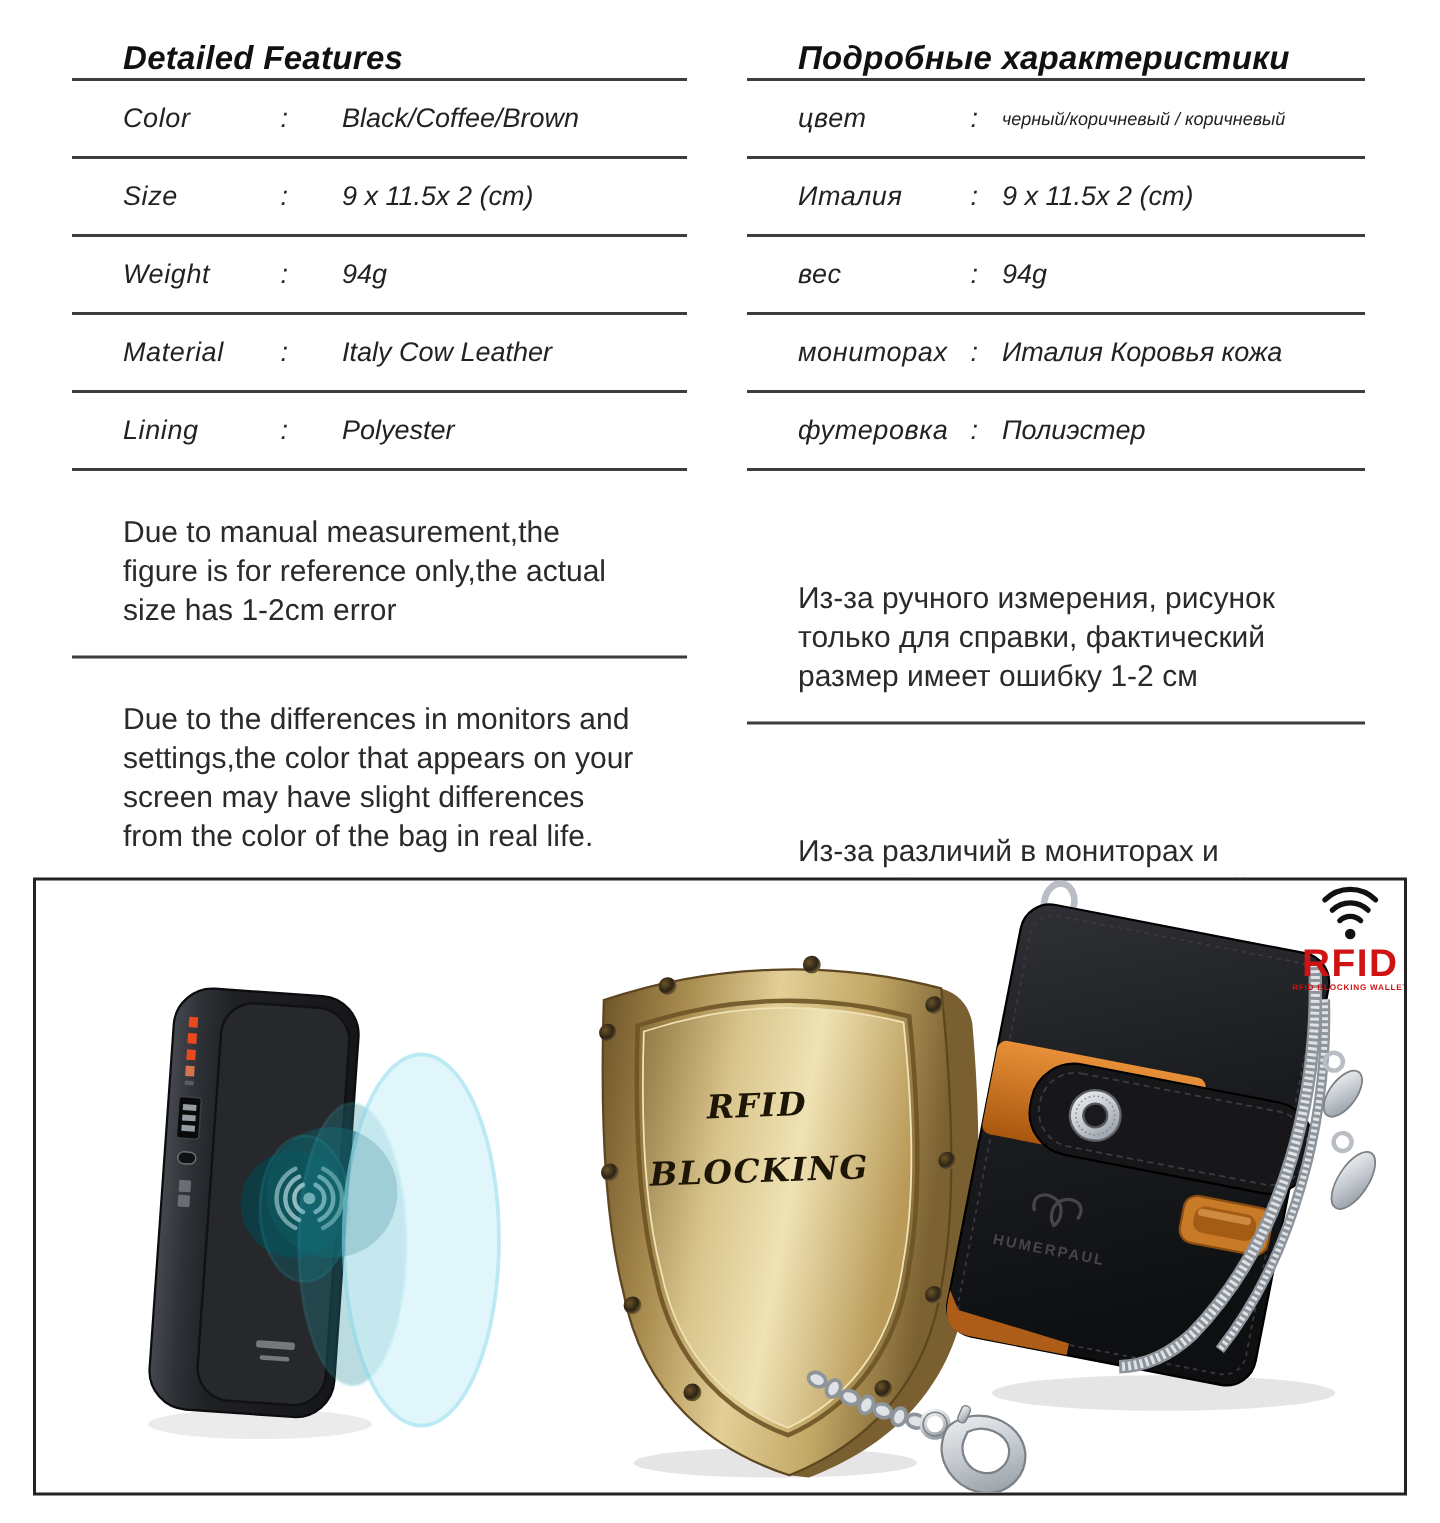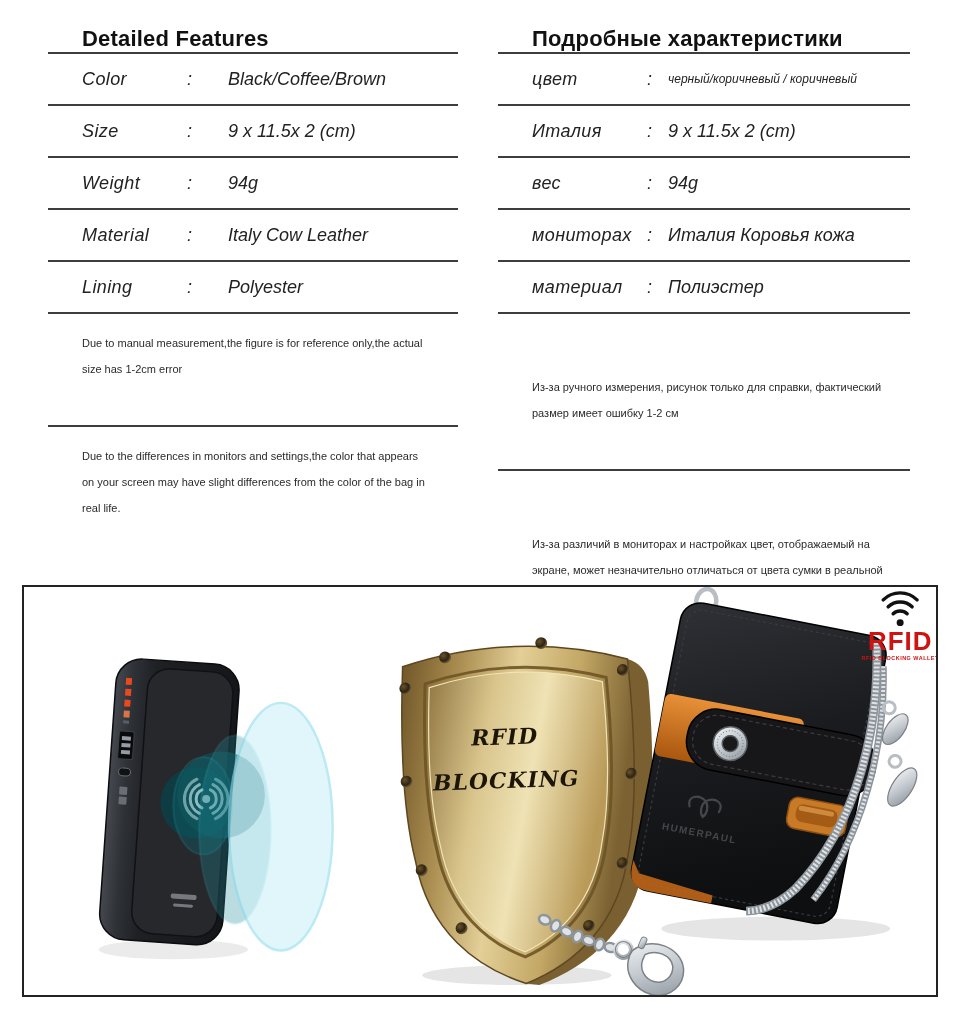--- a/index.html
+++ b/index.html
@@ -4,31 +4,31 @@
 <style>
   html,body{margin:0;padding:0;}
   body{
     width:960px;height:1015px;position:relative;background:#ffffff;
     font-family:"Liberation Sans",sans-serif;color:#1f1f1f;overflow:hidden;
   }
   .col{position:absolute;top:10px;}
   #col-en{left:48px;width:410px;}
   #col-ru{left:498px;width:412px;}
   .sec-title{height:42px;padding-left:34px;display:flex;align-items:flex-end;
-    font-size:22px;font-weight:bold;color:#111;letter-spacing:.2px;}
+    font-size:22px;font-weight:bold;color:#111;letter-spacing:.2px;font-style:italic;}
   .hr{border-top:2px solid #3d3d3d;height:0;}
   .spec-row{position:relative;height:50px;}
   .spec-row span{position:absolute;top:50%;transform:translateY(-50%);font-size:18px;color:#222;white-space:nowrap;font-style:italic;}
   .spec-label{left:34px;letter-spacing:.4px;}
   #col-en .spec-colon{left:139px;}
   #col-en .spec-value{left:180px;}
   #col-ru .spec-colon{left:149px;}
   #col-ru .spec-value{left:170px;}
   .spec-value.long{font-size:12px;}
-  .note{padding:16px 0 14px 34px;font-size:11px;line-height:26px;color:#2a2a2a;}
+  .note{padding:28px 0 14px 34px;font-size:20px;line-height:26px;color:#2a2a2a;}
   #col-en .note{width:346px;}
   #col-ru .note{width:378px;margin-top:44px;}
   #note-en-1{min-height:81px;}
   #note-ru-1{min-height:81px;}
   
   #photo-frame{position:absolute;left:22px;top:585px;width:916px;height:412px;
     border:2px solid #232323;background:#ffffff;box-sizing:border-box;}
   #photo-frame svg{position:absolute;left:0;top:0;width:100%;height:100%;}
 </style>
 </head>
@@ -93,21 +93,21 @@
     <span class="spec-value">94g</span>
   </div>
   <div class="hr"></div>
   <div class="spec-row">
     <span class="spec-label">мониторах</span>
     <span class="spec-colon">:</span>
     <span class="spec-value">Италия Коровья кожа</span>
   </div>
   <div class="hr"></div>
   <div class="spec-row">
-    <span class="spec-label">материал</span>
+    <span class="spec-label">футеровка</span>
     <span class="spec-colon">:</span>
     <span class="spec-value">Полиэстер</span>
   </div>
   <div class="hr"></div>
   <div class="note" id="note-ru-1">Из-за ручного измерения, рисунок только для справки, фактический размер имеет ошибку 1-2 см</div>
   <div class="hr"></div>
   <div class="note" id="note-ru-2">Из-за различий в мониторах и настройках цвет, отображаемый на экране, может незначительно отличаться от цвета сумки в реальной жизни.</div>
 </div>
 
 <div id="photo-frame">

